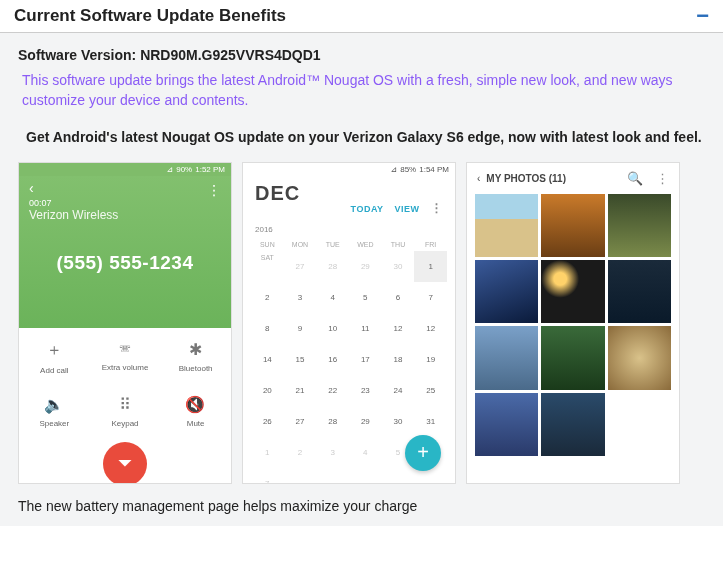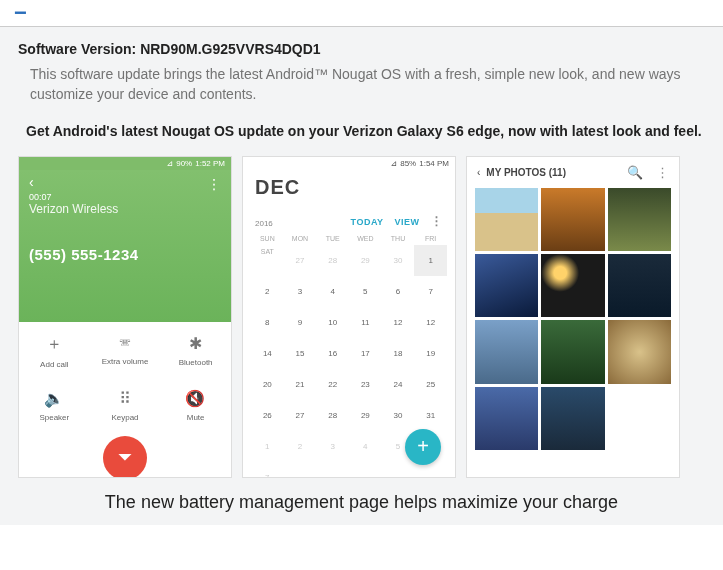--- a/index.html
+++ b/index.html
@@ -34,23 +34,23 @@
     padding: 10px 18px 12px 18px;
   }
   .sw-version {
     font-weight: bold;
     font-size: 14px;
     margin: 4px 0 8px 0;
     color: #222;
   }
   .desc {
     font-size: 14px;
-    color: #737373;
+    color: #8b5cf6;
     line-height: 1.4;
-    margin: 0 0 18px 12px;
+    margin: 0 0 18px 4px;
   }
   .subhead {
     font-weight: bold;
     font-size: 14px;
     color: #222;
     line-height: 1.4;
     margin: 0 0 14px 8px;
   }
   .screens {
     display: flex;
@@ -81,40 +81,40 @@
     background: linear-gradient(#82c06e,#6bb35a);
     color:#fff;
     padding: 4px 10px 22px 10px;
     height: 126px;
     position:relative;
   }
   .call-top .back { font-size:14px; }
   .call-top .kebab { position:absolute; top:6px; right:10px; font-size:14px; }
   .call-top .timer { font-size:9px; margin-top:2px;}
   .call-top .carrier { font-size:12px; opacity:.9;}
-  .call-top .number { text-align:left; font-size:15px; font-weight:bold; margin-top:30px; letter-spacing:.5px;}
+  .call-top .number { text-align:center; font-size:19px; font-weight:bold; margin-top:30px; letter-spacing:.5px;}
   .call-grid {
     display:grid;
     grid-template-columns: repeat(3,1fr);
     text-align:center;
     color:#666;
   }
   .call-grid .cell { padding:12px 0 8px 0; }
   .call-grid .ic { font-size:16px; color:#777; display:block; margin-bottom:4px;}
   .call-grid .lbl { font-size:8px; }
   .hangup {
     width:44px;height:44px;border-radius:50%;
     background:#e94b3c;
     margin: 6px auto 0 auto;
     display:flex;align-items:center;justify-content:center;
     color:#fff;font-size:18px;
   }
   
   .cal-head {
-    display:flex; justify-content:space-between; align-items:flex-end;
+    display:flex; justify-content:space-between; align-items:center;
     padding: 6px 12px 4px 12px;
   }
   .cal-head .month { font-size:20px; font-weight:bold; color:#444; letter-spacing:1px;}
   .cal-head .year { font-size:8px; color:#888;margin-top:20px; }
   .cal-head .links { font-size:9px; color:#2aa8c9; font-weight:bold; letter-spacing:.5px;}
   .cal-head .links span { margin-left:8px; }
   .cal-head .kebab { color:#888; font-size:12px; margin-left:6px;}
   .cal-grid {
     display:grid;
     grid-template-columns: repeat(6,1fr);
@@ -154,27 +154,28 @@
   .t3{background:linear-gradient(#3a4a2a,#7a8a4a);} 
   .t4{background:linear-gradient(160deg,#3a5a9a,#0a1a3a);} 
   .t5{background:radial-gradient(circle at 30% 30%,#ffd26a 0 10%,#1a1a1a 30%);} 
   .t6{background:linear-gradient(#1a2a3a,#0a1a2a);} 
   .t7{background:linear-gradient(#7aa0c8,#4a6a8a);} 
   .t8{background:linear-gradient(#3a6a3a,#1a3a1a);} 
   .t9{background:radial-gradient(circle,#d9c28a,#8a6a3a);} 
   .t10{background:linear-gradient(#4a6aa8,#2a3a6a);} 
   .t11{background:linear-gradient(#2a4a6a,#1a2a3a);} 
   .footer-text {
-    font-size:18px; color:#222; margin:14px 0 0 0;text-align:center;
+    font-size:14px; color:#222; margin:14px 0 0 0;
   }
 </style>
 </head>
 <body>
 
 <div class="section-header">
+  <h2>Current Software Update Benefits</h2>
   <span class="collapse">−</span>
 </div>
 
 <div class="content">
   <p class="sw-version">Software Version: NRD90M.G925VVRS4DQD1</p>
   <p class="desc">This software update brings the latest Android™ Nougat OS with a fresh, simple new look, and new ways customize your device and contents.</p>
   <p class="subhead">Get Android's latest Nougat OS update on your Verizon Galaxy S6 edge, now with latest look and feel.</p>
 
   <div class="screens">
 

